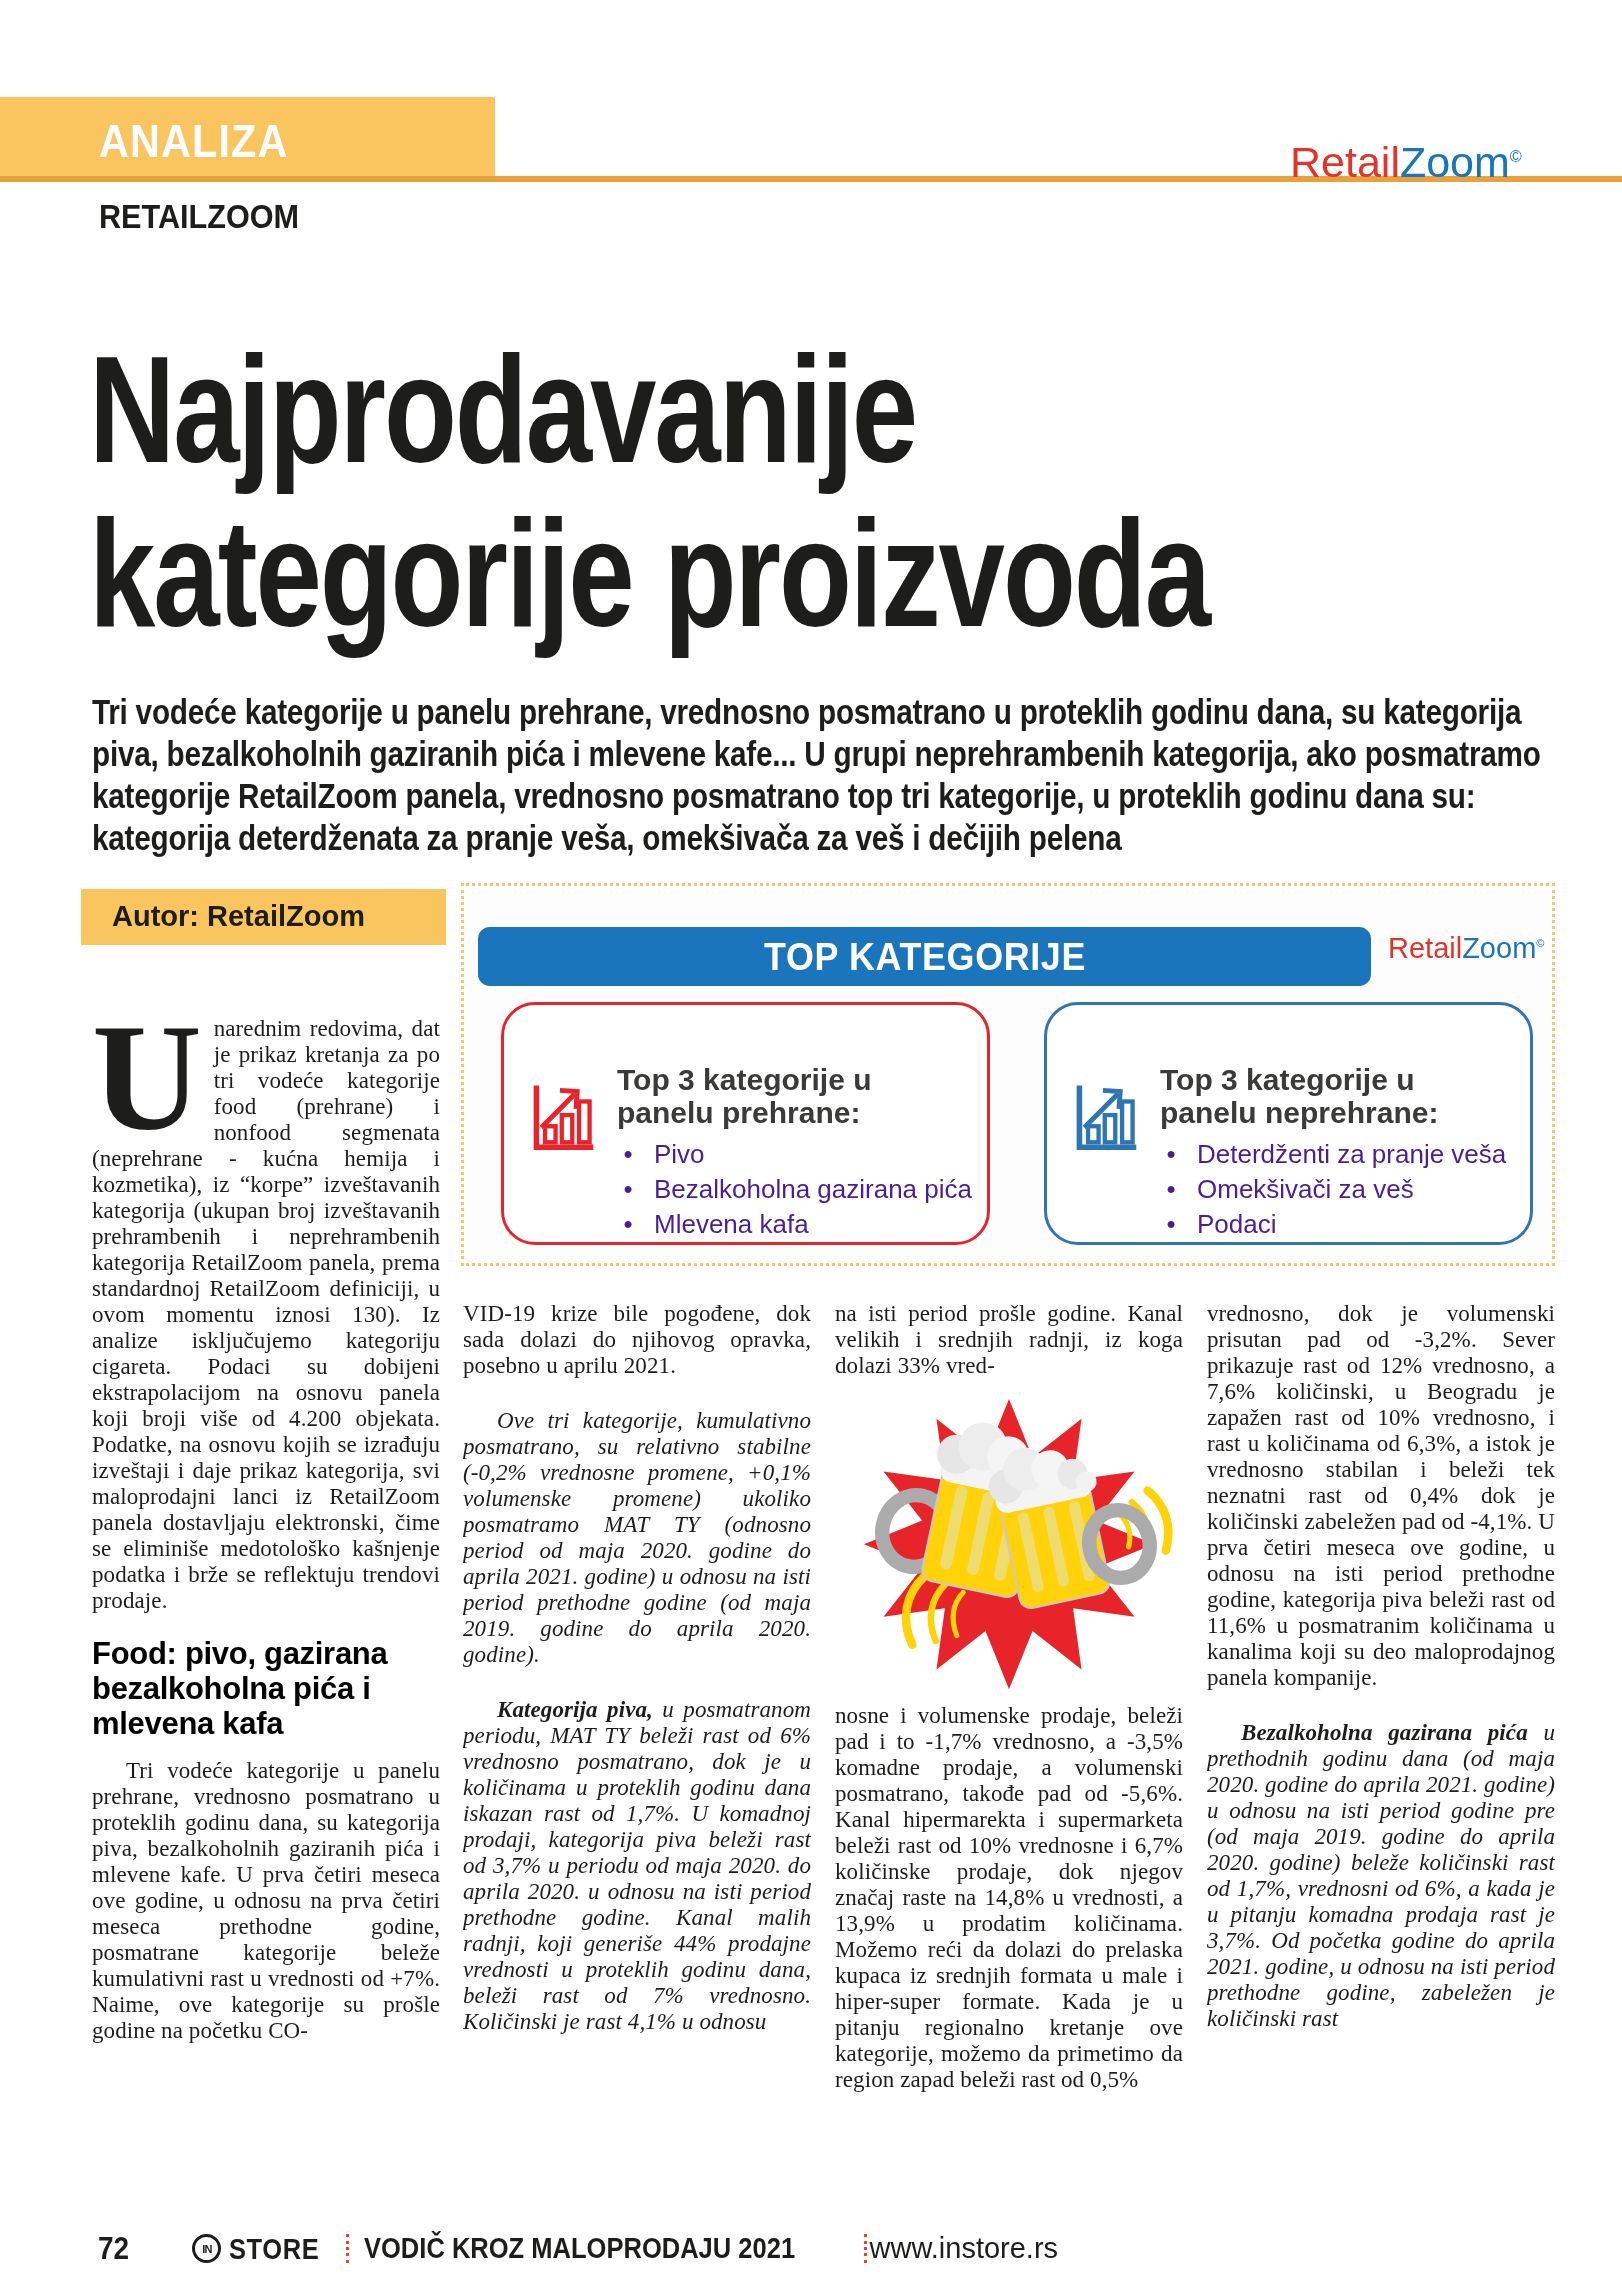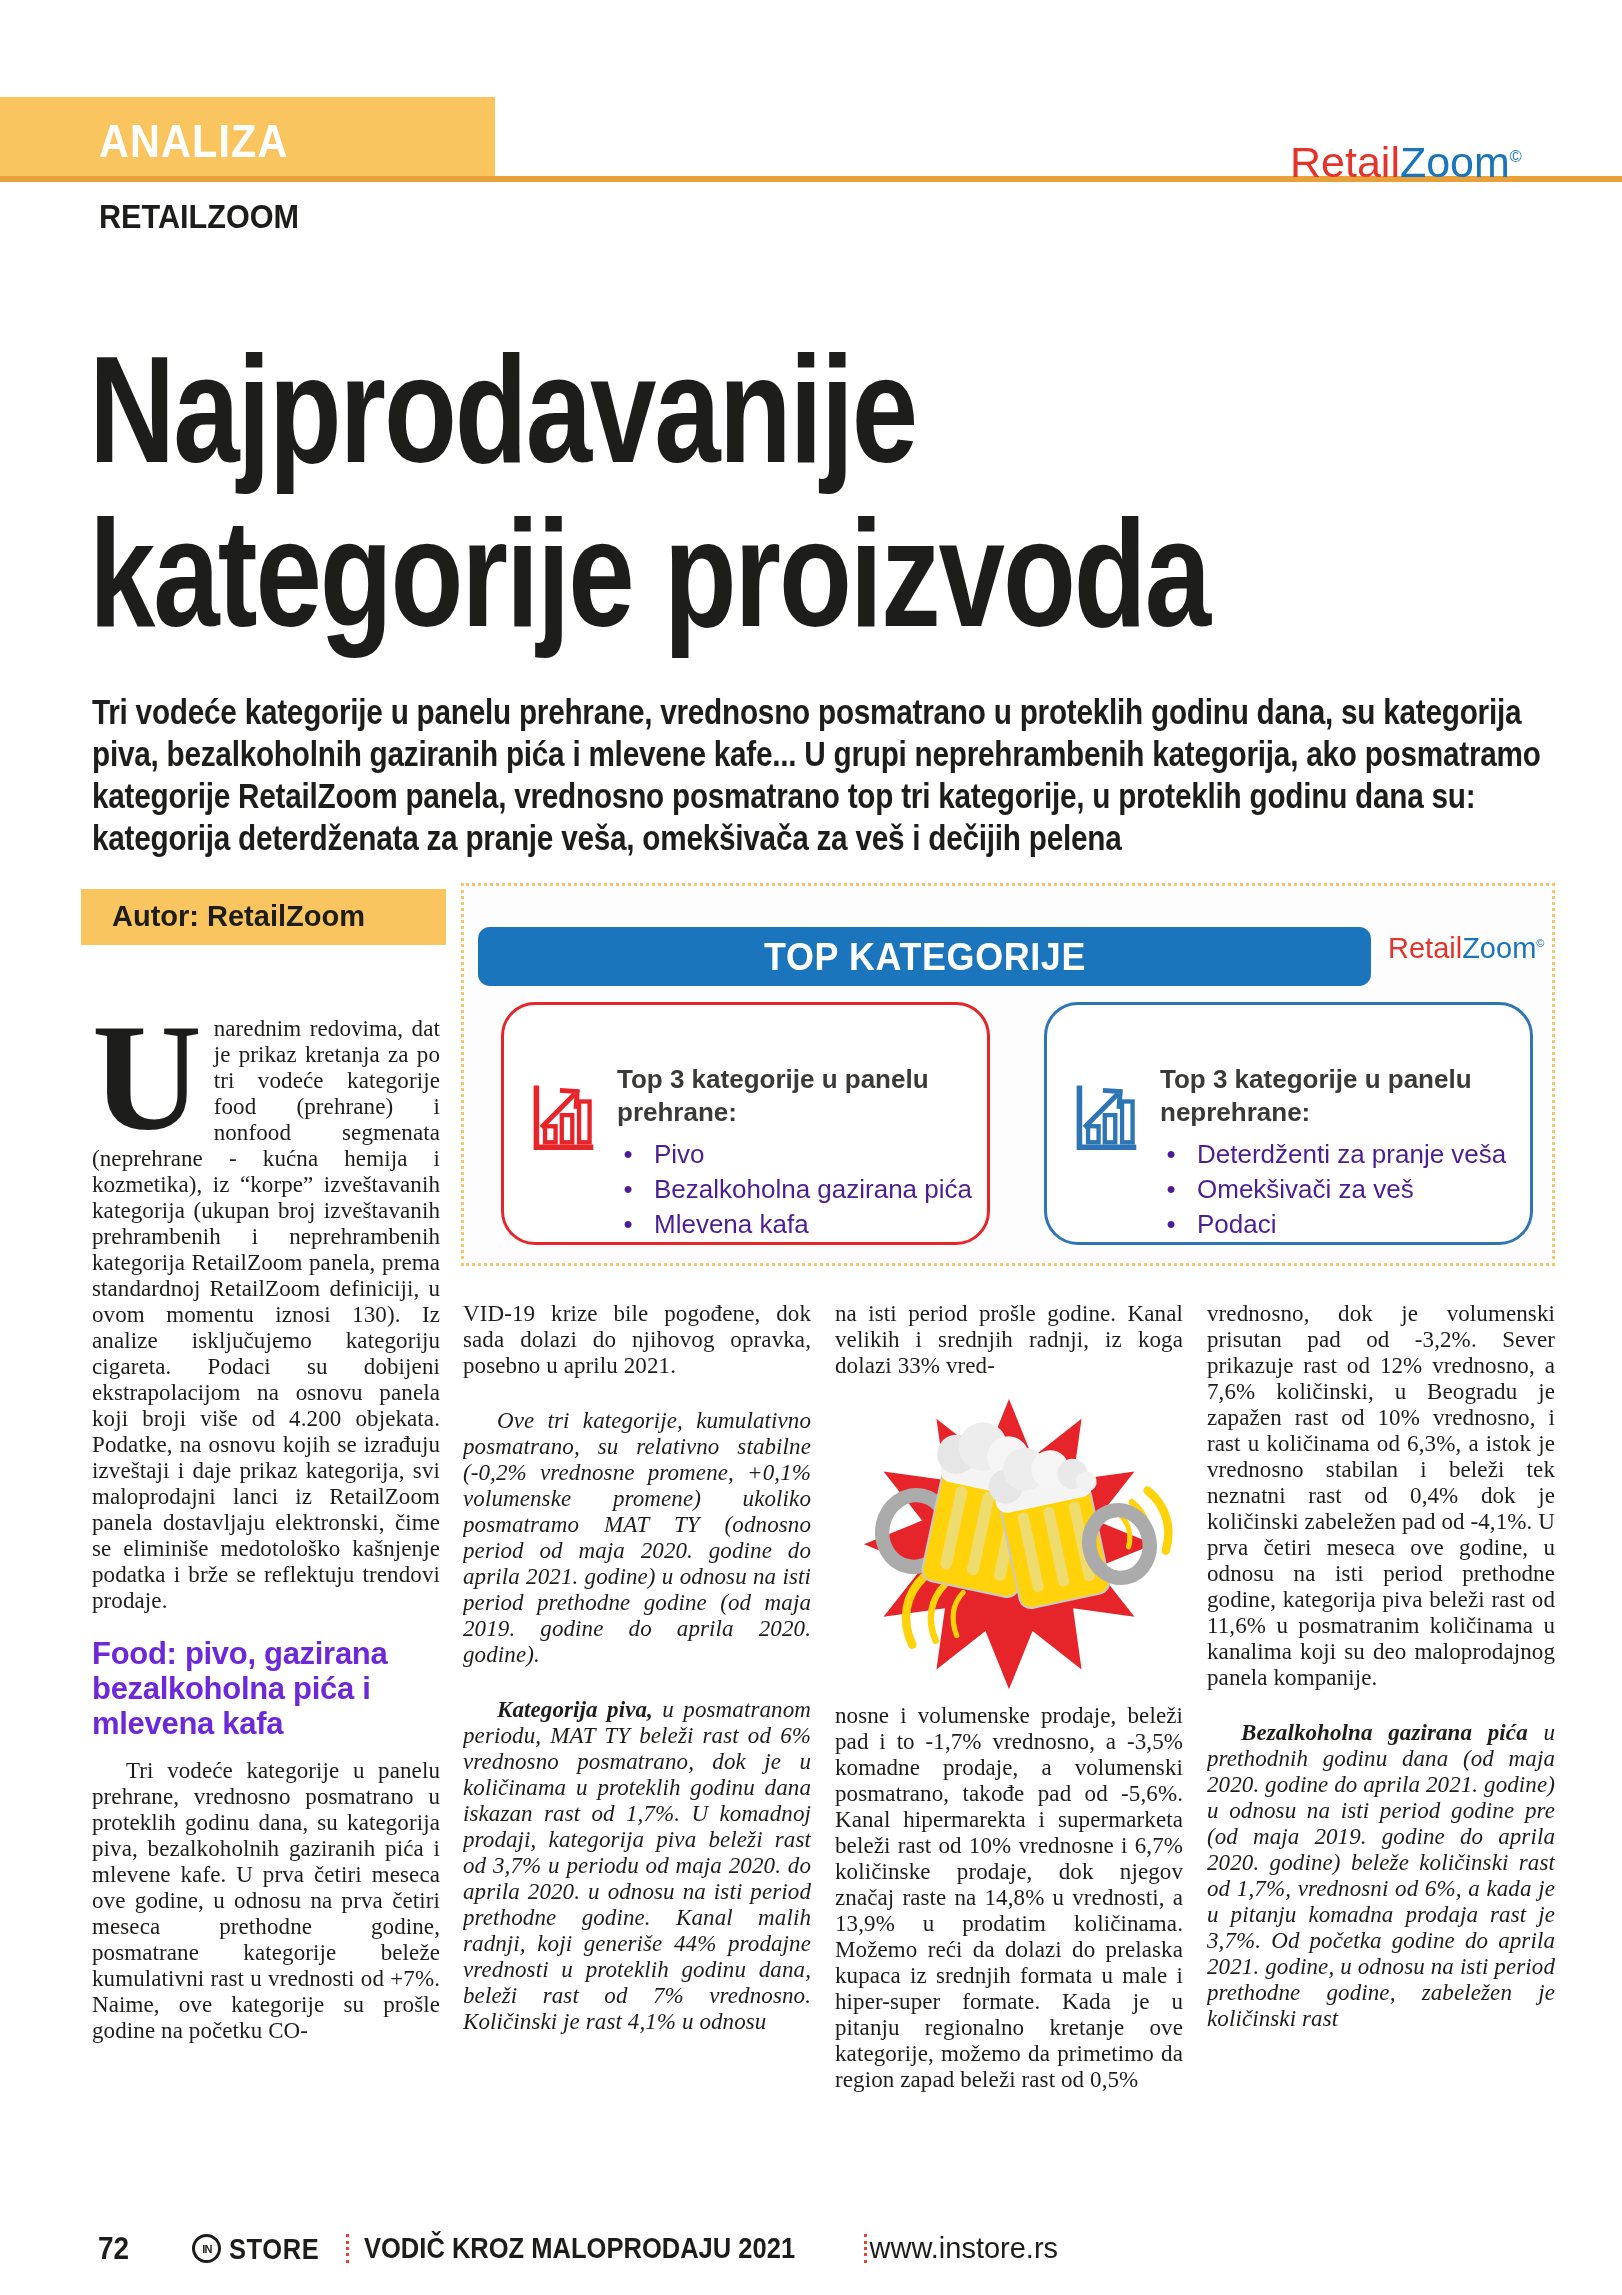--- a/index.html
+++ b/index.html
@@ -37,41 +37,41 @@
         border-radius:11.8px;display:flex;align-items:center;justify-content:center;}
   .ib-header span{font:700 39px/39px "Liberation Sans",sans-serif;color:#ffffff;letter-spacing:0.7px;
         transform:scaleX(.92);white-space:nowrap;}
   .ib-brand{position:absolute;left:924px;top:43px;font-size:29px;line-height:29px;}
   .ib-panel{position:absolute;top:116px;width:489px;height:243px;background:#ffffff;
         border-radius:34px;box-sizing:border-box;}
   .ib-panel.red{left:37px;border:3.9px solid #e8242b;}
   .ib-panel.blue{left:580px;border:3.9px solid #2e75b5;}
   .ib-icon{position:absolute;left:25px;top:77px;width:68px;height:73px;}
   .ib-content{position:absolute;left:113px;top:58px;right:14.4px;font-family:"Liberation Sans",sans-serif;}
-  .ib-heading{font-weight:700;font-size:26px;line-height:33px;color:#3a3a39;}
+  .ib-heading{font-weight:700;font-size:30px;line-height:33px;color:#3a3a39;}
   .ib-list{list-style:none;margin:7.9px 0 0 0;padding:0;font-size:26px;line-height:35px;color:#4c1d95;}
   .ib-list li{padding-left:37px;position:relative;}
   .ib-list li::before{content:"•";position:absolute;left:6.5px;}
 
   
   .col{position:absolute;width:348px;text-align:justify;font-size:23px;line-height:26px;
         letter-spacing:0.1px;overflow:hidden;}
   .col p{margin:0;}
   .col p + p{margin-top:29px;text-indent:34px;font-style:italic;}
   .col p.indent{text-indent:34px;}
   .col b{font-weight:700;}
   .col-1{left:92px;top:1016px;height:1197px;}
   .col-2{left:463px;top:1301px;height:916px;}
   .col-3a{left:835px;top:1301px;height:92px;}
   .col-3b{left:835px;top:1703px;height:514px;}
   .col-4{left:1207px;top:1301px;height:916px;}
   .dropcap{float:left;font:700 152px/116px "Liberation Serif",serif;height:105px;
         margin:3.9px 11.8px 0 0;color:#1d1d1b;}
   .subhead{font:700 31px/35px "Liberation Sans",sans-serif;letter-spacing:-0.3px;text-align:left;
-        margin:22px 0 17px 0;color:#6d28d9;}
+        margin:22px 0 17px 0;color:#000000;}
 
   .illustration{position:absolute;left:826px;top:1386px;width:366px;height:313px;}
 
   
   .footer{position:absolute;left:98px;top:2230px;height:37px;display:flex;align-items:center;
         font-family:"Liberation Sans",sans-serif;color:#1d1d1b;}
   .page-num{font-weight:700;font-size:31px;transform:scaleX(.9);transform-origin:left center;}
   .instore-logo{display:flex;align-items:center;margin-left:60px;}
   .in-circle{width:29px;height:29px;border:3.3px solid #1d1d1b;border-radius:50%;box-sizing:border-box;
         display:flex;align-items:center;justify-content:center;font-weight:700;font-size:11px;letter-spacing:-0.7px;}

